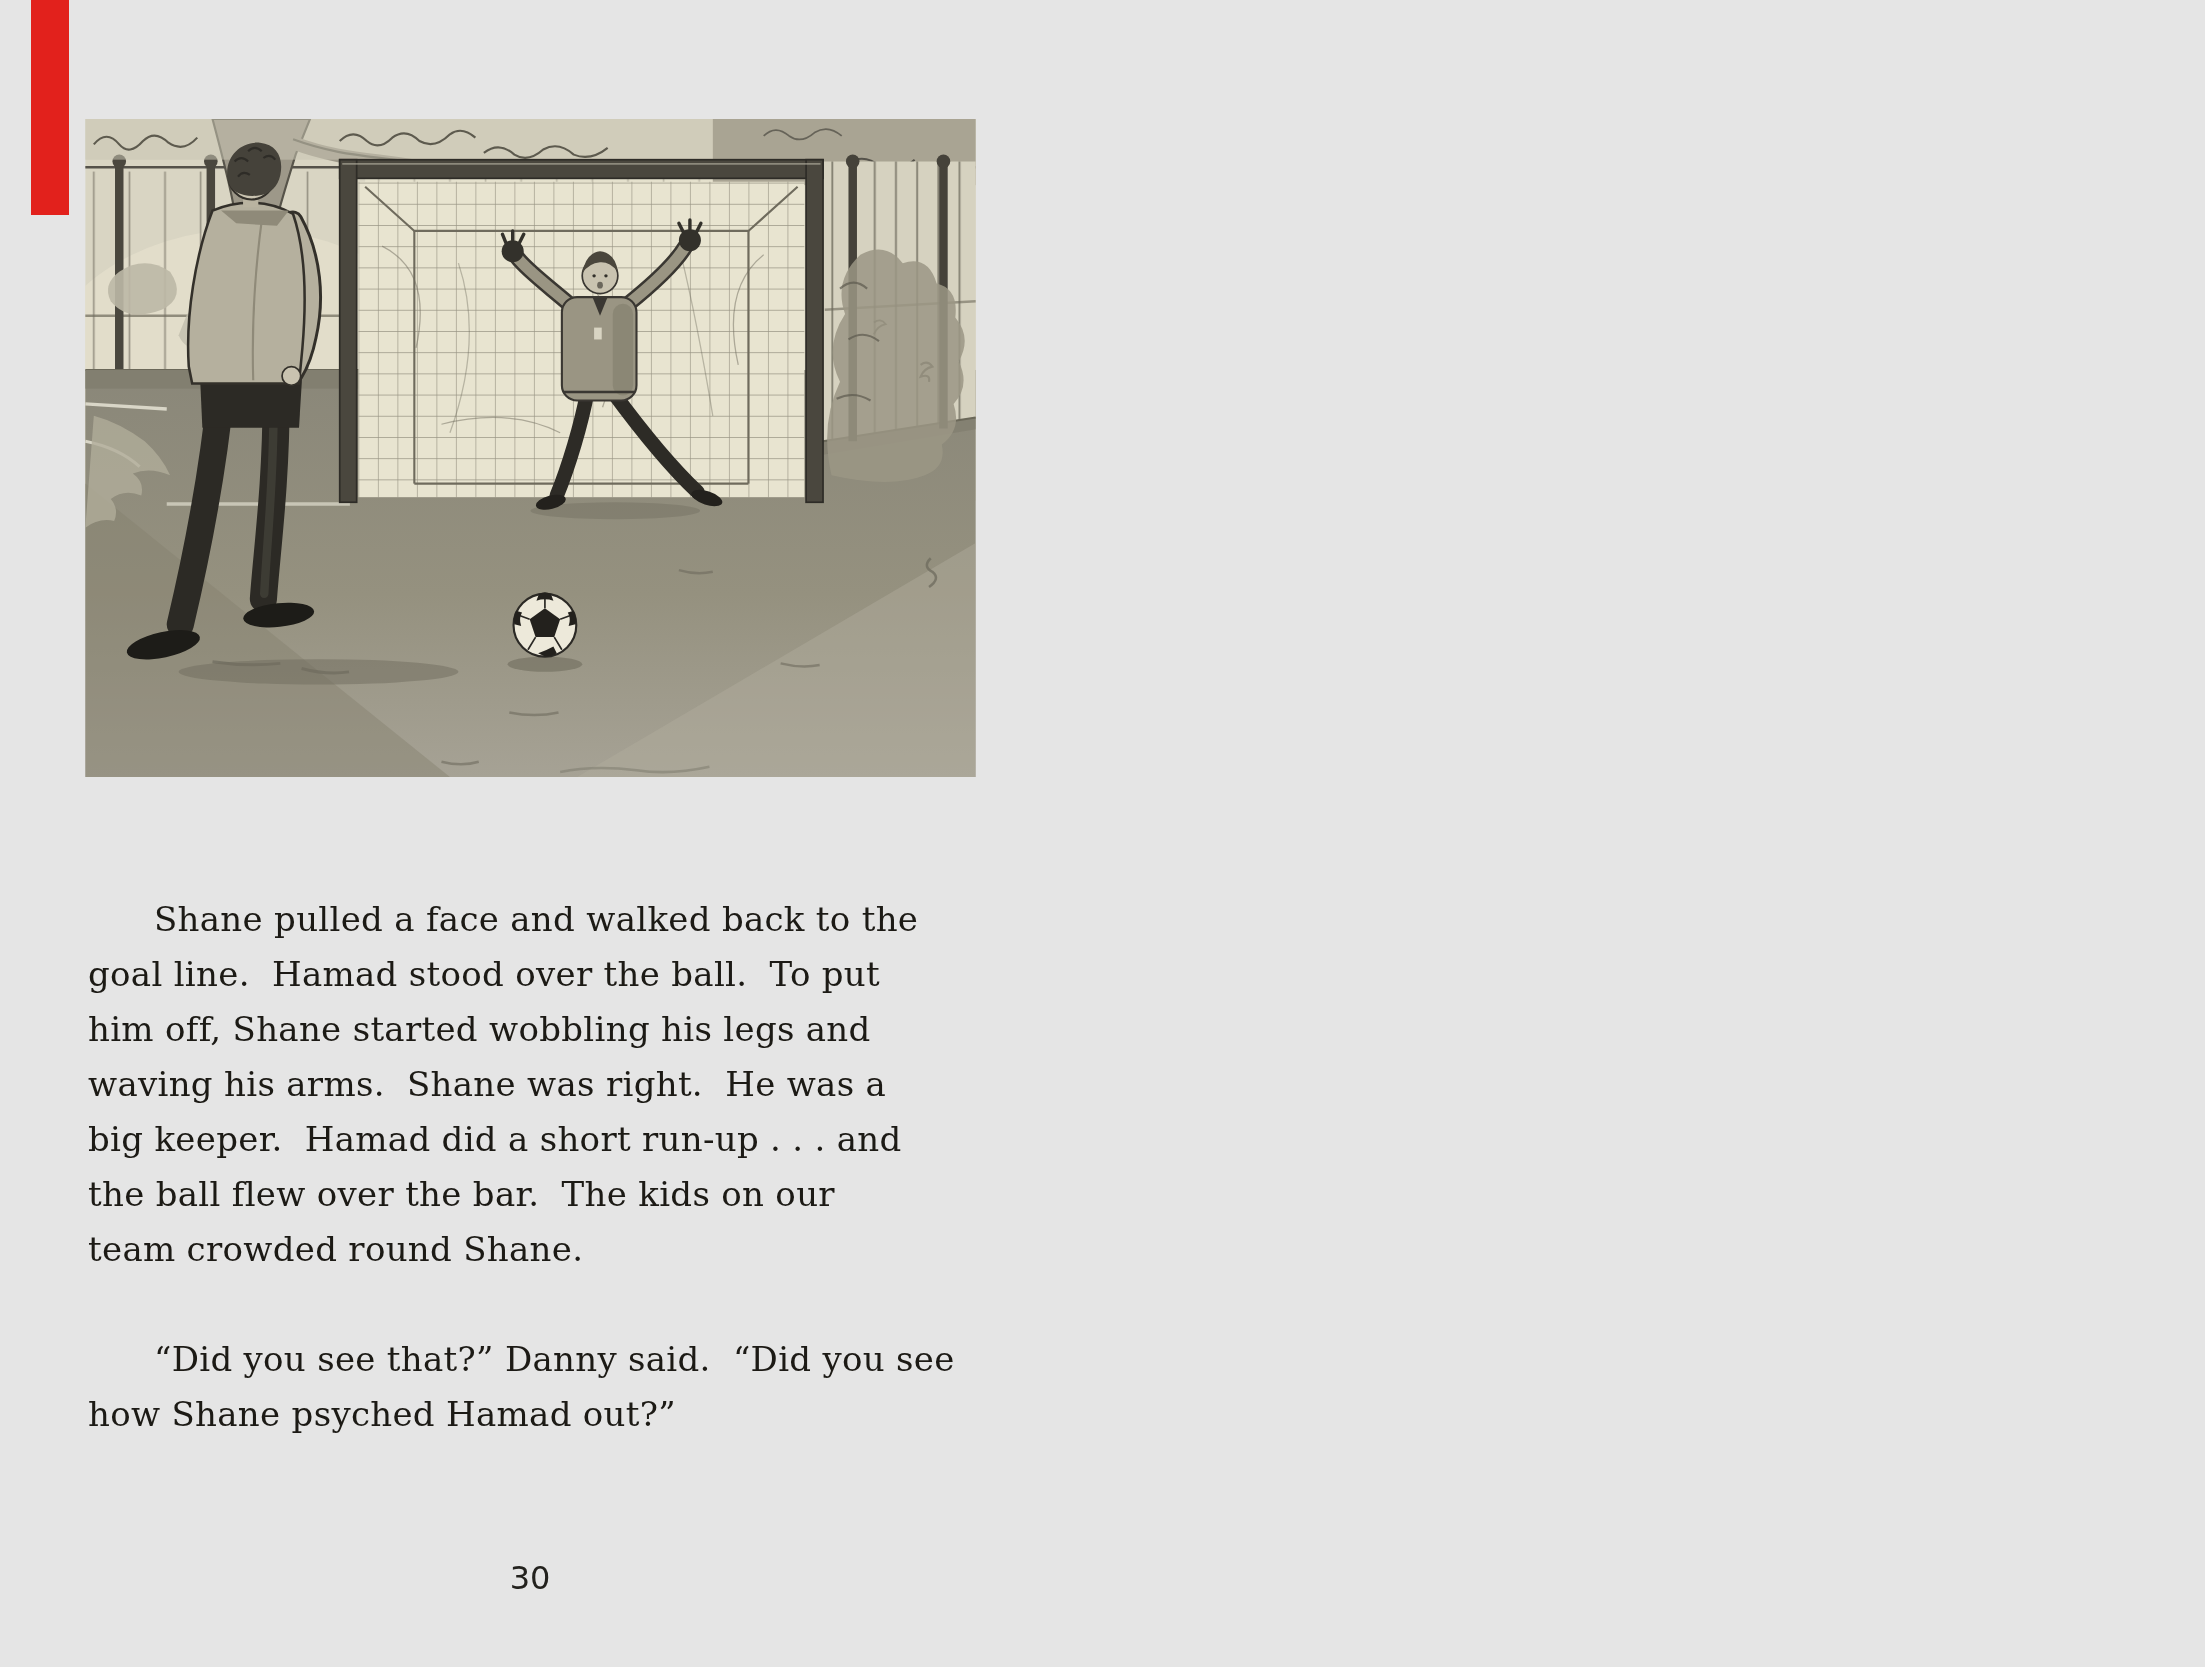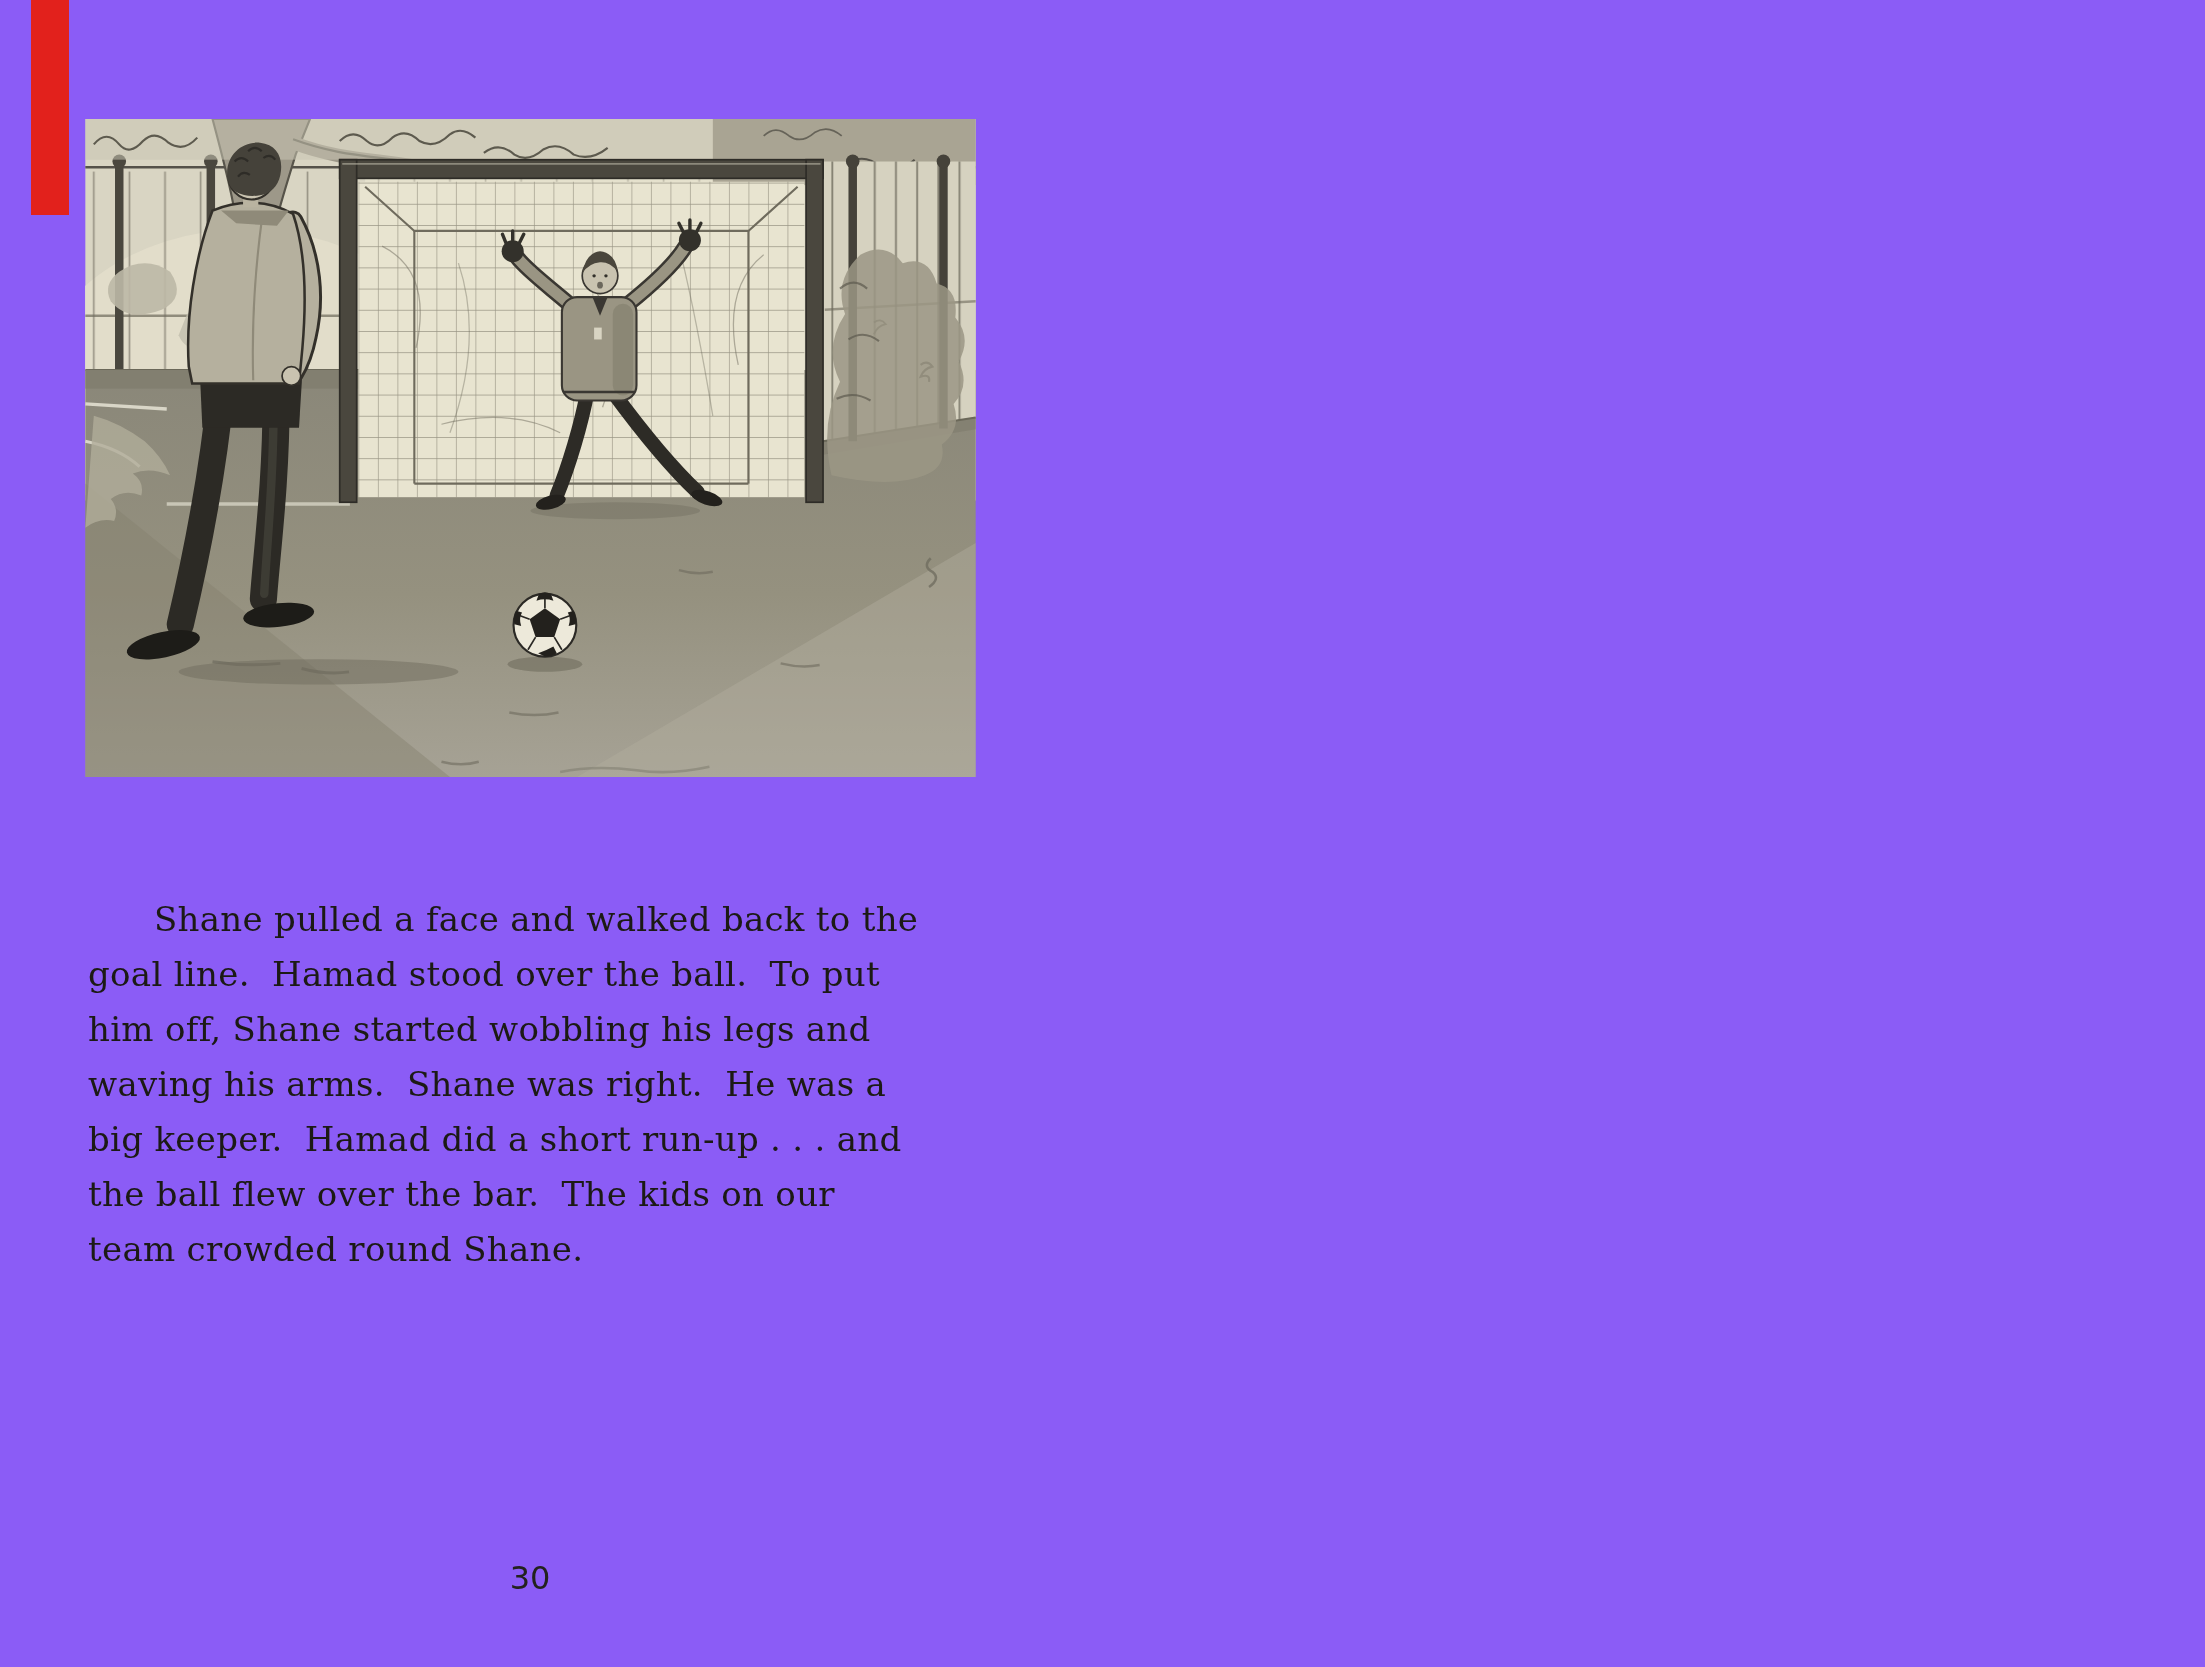--- a/index.html
+++ b/index.html
@@ -2,21 +2,21 @@
 <html style="font-size:13.6px"><head>
 <meta charset="utf-8">
 <style>
   html,body{margin:0;padding:0;}
   body{
     width:2205px;height:1668px;
     font-family:"DejaVu Serif", serif;
   }
   .spread{
     position:absolute;left:0;top:0;width:2205px;height:1668px;
-    background:#8b5cf6;overflow:hidden;
+    background:#e5e5e5;overflow:hidden;
   }
   .scan-artifact{
     position:absolute;left:30.5px;top:0;width:38px;height:215px;
     background:#e2211c;
   }
   .page{position:absolute;top:0;width:1103px;height:1668px;}
   .page-left{left:0;}
   .page-right{left:1103px;}
   .illustration{
     position:absolute;left:85px;top:119px;width:891px;height:658px;
@@ -219,20 +219,22 @@
     </div>
 
     <div class="text-block left-text">
       <p>Shane pulled a face and walked back to the
 goal line.  Hamad stood over the ball.  To put
 him off, Shane started wobbling his legs and
 waving his arms.  Shane was right.  He was a
 big keeper.  Hamad did a short run-up . . . and
 the ball flew over the bar.  The kids on our
 team crowded round Shane.</p>
+      <p>“Did you see that?” Danny said.  “Did you see
+how Shane psyched Hamad out?”</p>
     </div>
 
     <div class="pagenum pagenum-left">30</div>
   </div>
 
   <div class="page page-right">
     
 
     
   </div>

